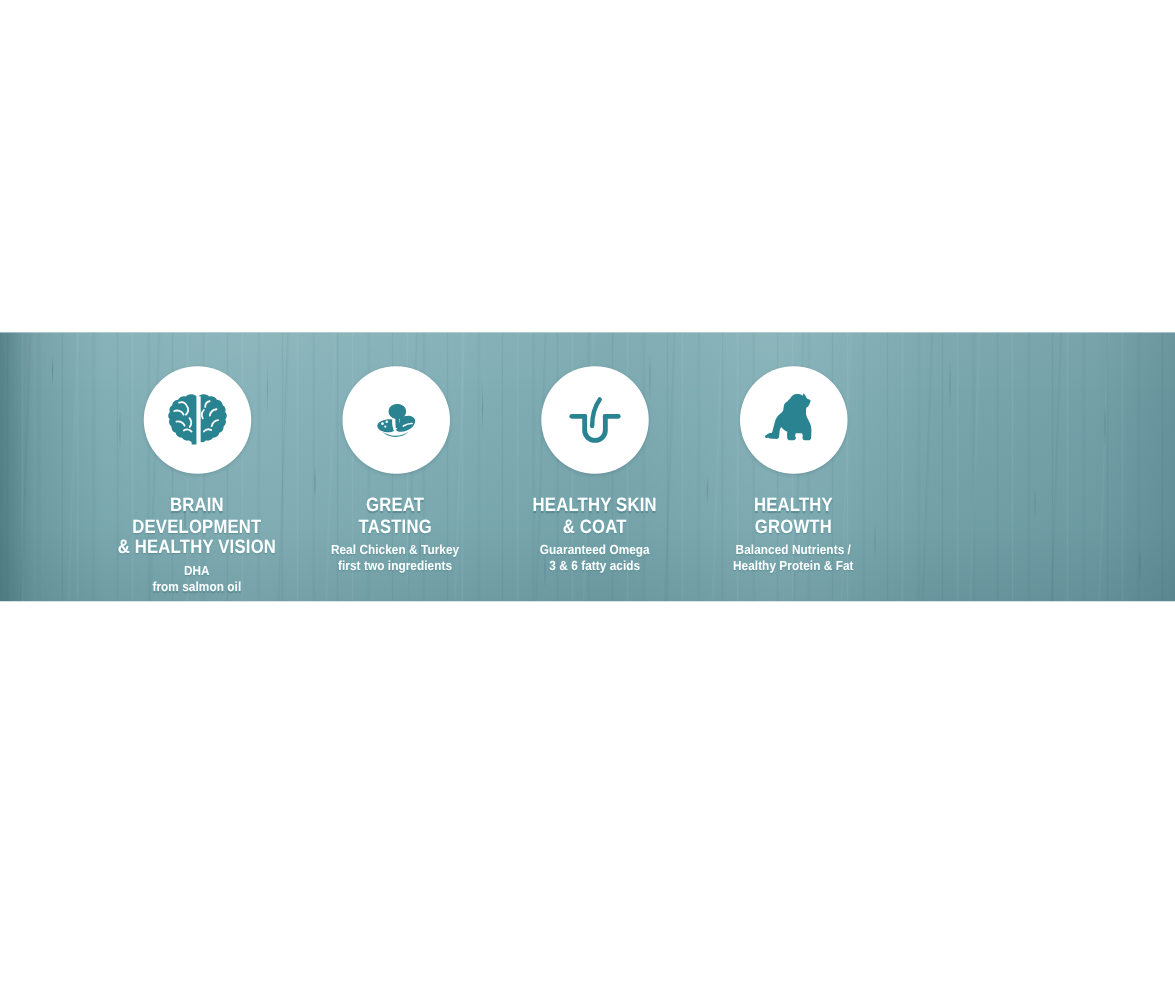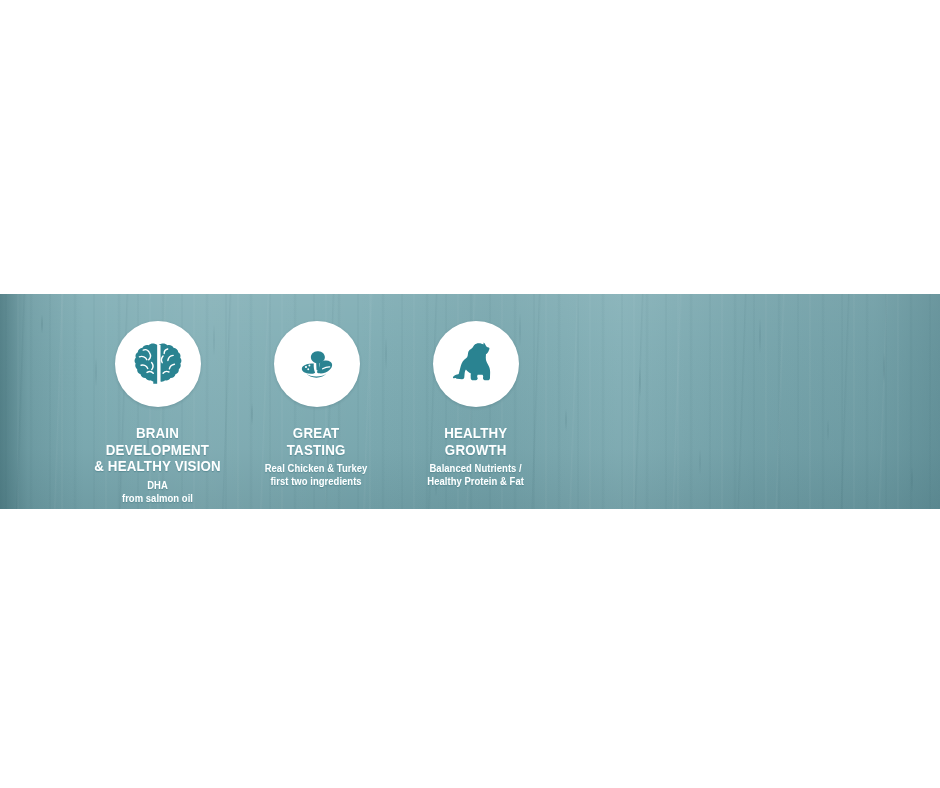--- a/index.html
+++ b/index.html
@@ -19,21 +19,21 @@
     position: relative;
     width: 940px;
     height: 788px;
     background: #ffffff;
   }
 
   
   #banner {
     position: absolute;
     left: 0;
-    top: 294px;
+    top: 266px;
     width: 940px;
     height: 215px;
     overflow: hidden;
     background: #7fadb4;
   }
 
   
   .wood-base {
     position: absolute;
     inset: 0;
@@ -243,20 +243,41 @@
               </g>
             </svg>
           </span>
         </div>
         <div class="feature-title">GREAT
 TASTING</div>
         <div class="feature-sub">Real Chicken &amp; Turkey
 first two ingredients</div>
       </div>
 
+      <div class="feature">
+        <div class="icon-badge">
+          <span>
+            <svg width="54" height="54" viewBox="0 0 64 64" aria-hidden="true">
+              <g fill="none" stroke="#2a8391" stroke-width="4.6" stroke-linecap="round" stroke-linejoin="round">
+
+                <path d="M10 28.5h12.2"></path>
+                <path d="M41.8 28.5H54"></path>
+
+                <path d="M22.2 28.5v13.2c0 5.4 4.3 9.6 9.8 9.6s9.8-4.2 9.8-9.6V28.5"></path>
+
+                <path d="M36.5 12.5c-4.8 6.6-7.2 15-7.2 25.2" stroke-width="4.2"></path>
+              </g>
+            </svg>
+          </span>
+        </div>
+        <div class="feature-title">HEALTHY SKIN
+&amp; COAT</div>
+        <div class="feature-sub">Guaranteed Omega
+3 &amp; 6 fatty acids</div>
+      </div>
 
 
       <div class="feature">
         <div class="icon-badge">
           <span>
             <svg width="58" height="58" viewBox="0 0 64 64" aria-hidden="true">
               <g fill="#2a8391">
 
                 <path d="M40.2 10.6c-1.6-1.3-3.9-1.9-6.1-1.5-2.6.4-4.6 2.1-5.4 4.4-.9.3-1.6 1-2 1.9-1.8.6-3.1 2.2-3.4 4.1l-.5 3.3c-.2 1.2-.8 2.2-1.8 2.9-2.9 2.1-4.9 5-5.8 8.4l-2.2 8.6c-.3 1.1-1 2-2 2.5l-.6.3c-1.4.7-1 2.8.6 2.9l5.6.3c1.3.1 2.4-.9 2.5-2.2l.4-4.6c.1-1.4.6-2.7 1.4-3.8 1.4 1.9 3.3 3.4 5.5 4.3-.2.7-.3 1.4-.3 2.1l.1 3.1c0 1.3 1.1 2.3 2.4 2.3h3.2c1.5 0 2.5-1.5 2-2.9l-.3-.9c-.3-.8-.1-1.7.4-2.3h5.2c.7.7 1 1.7.8 2.6l-.2.9c-.3 1.3.7 2.6 2.1 2.6h3.2c1.3 0 2.4-1 2.4-2.3l.2-6.2c.1-2.6-.5-5.2-1.7-7.5l-2-3.9c-.8-1.6-1.2-3.3-1.1-5.1l.2-3.7c1.2-.6 2.2-1.6 2.7-2.9l1.1-2.9c.3-.8-.3-1.6-1.1-1.6-1.1 0-2.1-.6-2.6-1.6l-.9-1.8c-.4-.8-1-1.5-1.8-2z"></path>
 

